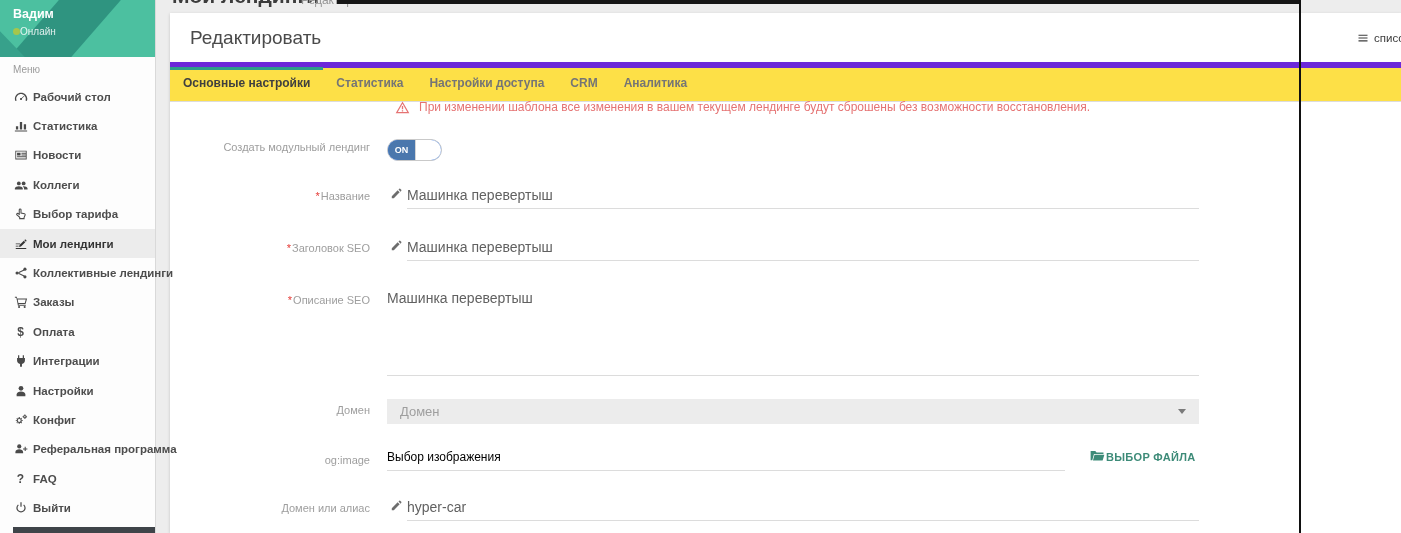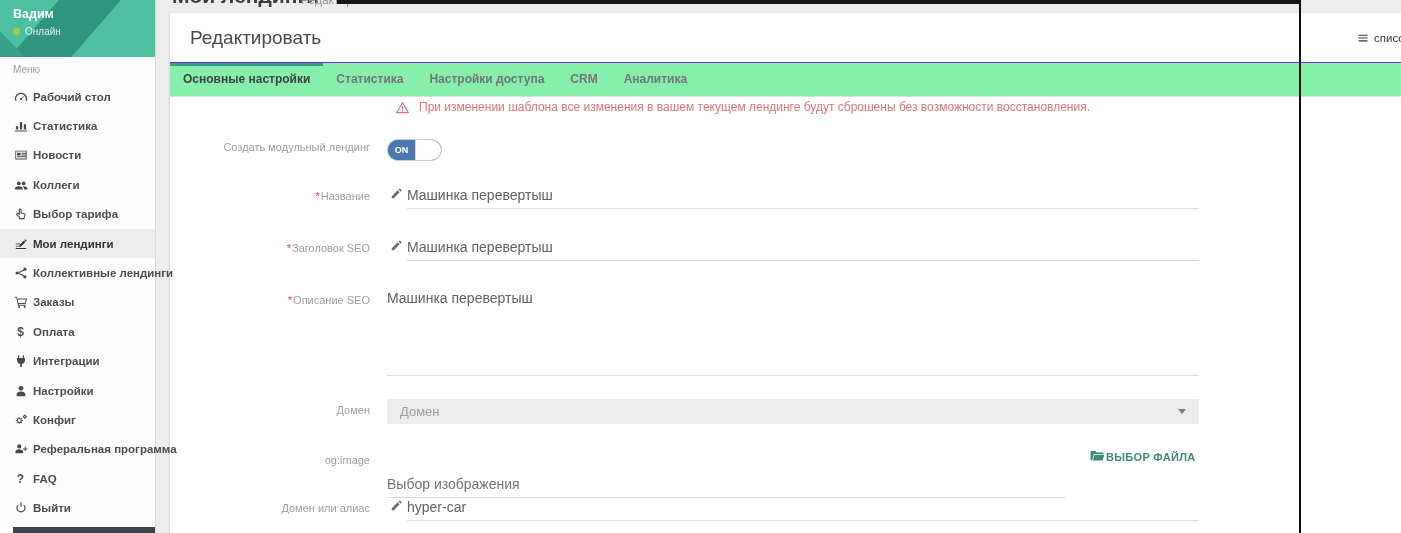--- a/index.html
+++ b/index.html
@@ -9,21 +9,21 @@
     -webkit-font-smoothing:antialiased;
   }
   .abs{position:absolute;}
 
   
   .sidebar{left:0;top:0;width:155px;height:533px;background:#fdfdfd;border-right:1px solid #d9d9d9;z-index:20;}
   .profile{position:absolute;left:0;top:0;width:100%;height:57px;background:#4cc0a0;overflow:hidden;}
   .profile::before{content:'';position:absolute;inset:0;background:#2f9480;clip-path:polygon(38% 0,78% 0,46% 100%,6% 100%);}
   .profile::after{content:'';position:absolute;inset:0;background:#37a18b;clip-path:polygon(0 55%,16% 100%,0 100%);}
   .profile-name{position:absolute;left:13px;top:7px;color:#fff;font-size:12.5px;font-weight:bold;z-index:2;}
-  .profile-status{position:absolute;left:13px;top:26px;display:flex;align-items:center;gap:5px;z-index:2;}
+  .profile-status{position:absolute;left:13px;top:26px;display:flex;align-items:center;gap:0;z-index:2;}
   .status-dot{width:7px;height:7px;border-radius:50%;background:#a6c64b;}
   .status-text{font-size:10px;color:rgba(255,255,255,.85);}
   .menu-label{position:absolute;left:13px;top:64px;font-size:10px;color:#9a9a9a;}
   .menu{position:absolute;left:0;top:82px;width:100%;}
   .mi{height:29.4px;display:flex;align-items:center;padding-left:13px;cursor:pointer;}
   .mi.active{background:#ececec;}
   .mic{width:15px;height:15px;margin-right:5px;display:flex;align-items:center;justify-content:center;flex:0 0 15px;}
   .mic svg{width:14px;height:14px;display:block;}
   .mic .tglyph{font-size:12px;font-weight:bold;color:#4a4a4a;line-height:14px;}
   .mil{font-size:11.5px;font-weight:600;color:#4d4d4d;white-space:nowrap;}
@@ -35,21 +35,21 @@
   .page-title{left:172px;top:-15px;font-size:21px;font-weight:bold;color:#3c3c3c;line-height:22px;white-space:nowrap;z-index:4;}
   .crumb{left:301px;top:-7px;font-size:12px;color:#979797;line-height:14px;white-space:nowrap;z-index:4;}
 
   
   .card{left:170px;top:13px;width:1231px;height:520px;background:#fff;box-shadow:0 1px 3px rgba(0,0,0,.18);z-index:10;}
   .card-title{position:absolute;left:20px;top:0;height:49px;line-height:49px;font-size:19px;color:#4a4a4a;}
   .list-btn{position:absolute;left:1187px;top:0;height:49px;display:flex;align-items:center;gap:5px;cursor:pointer;white-space:nowrap;}
   .list-btn svg{width:12px;height:12px;}
   .list-btn span{font-size:11.5px;color:#3c3c3c;}
 
-  .tabbar{position:absolute;left:0;top:49px;right:0;height:33px;border-top:1px solid #6d28d9;border-bottom:1px solid #dcdcdc;display:flex;background:#86efac;align-items:center;}
+  .tabbar{position:absolute;left:0;top:49px;right:0;height:33px;border-top:6px solid #6d28d9;border-bottom:1px solid #dcdcdc;display:flex;background:#fde047;}
   .tab{padding:0 13px;line-height:31px;font-size:12px;font-weight:600;color:#757575;cursor:pointer;white-space:nowrap;}
   .tab.active{color:#3f3f3f;font-weight:700;position:relative;}
   .tab.active::before{content:'';position:absolute;left:0;right:0;top:-1px;height:3px;background:#2f9e8a;}
 
   
   .warn{position:absolute;left:225px;top:87px;display:flex;align-items:flex-end;gap:9px;}
   .warn svg{width:15px;height:15px;flex:0 0 15px;}
   .warn-text{font-size:12px;color:#e57373;line-height:15px;}
 
   
@@ -57,21 +57,21 @@
   .req{color:#e53935;margin-right:1px;}
   .pencil{position:absolute;left:220px;width:13px;height:13px;}
   .pencil svg{width:13px;height:13px;display:block;}
   .uline{position:absolute;left:237px;right:202px;height:26px;border-bottom:1px solid #dcdcdc;display:flex;align-items:center;font-size:14px;color:#616161;}
   .toggle{position:absolute;left:217px;top:126px;width:53px;height:20px;border:1px solid #c9c9c9;border-radius:11px;display:flex;overflow:hidden;cursor:pointer;background:#3b82f6;}
   .toggle-on{width:27px;background:#4a77ad;color:#fff;font-size:9px;font-weight:bold;display:flex;align-items:center;justify-content:center;}
   .toggle-knob{flex:1;background:#fff;border-left:1px solid #d5d5d5;border-radius:0 3px 3px 0;}
   .textarea{position:absolute;left:217px;right:202px;top:274px;height:85px;border-bottom:1px solid #dcdcdc;font-size:14px;color:#616161;padding-top:3px;}
   .select{position:absolute;left:217px;right:202px;top:386px;height:25px;background:#ececec;display:flex;align-items:center;padding-left:13px;font-size:13px;color:#9e9e9e;cursor:pointer;box-sizing:border-box;}
   .caret{position:absolute;right:13px;top:10px;width:0;height:0;border-left:4px solid transparent;border-right:4px solid transparent;border-top:5px solid #7a7a7a;}
-  .og-input{position:absolute;left:217px;width:678px;top:431px;height:26px;border-bottom:1px solid #dcdcdc;display:flex;align-items:center;font-size:14px;color:#737373;margin-top:27px;}
+  .og-input{position:absolute;left:217px;width:678px;top:431px;height:26px;border-bottom:1px solid #dcdcdc;display:flex;align-items:center;font-size:12px;color:#000000;}
   .file-btn{position:absolute;left:920px;top:437px;display:flex;align-items:center;gap:1px;cursor:pointer;}
   .file-btn svg{width:15px;height:13px;}
   .file-btn span{font-size:11px;font-weight:bold;color:#3d8b78;letter-spacing:.3px;}
 
   
   .vline{left:1299px;top:0;width:2px;height:533px;background:#111;z-index:60;}
 </style>
 </head>
 <body>
 

